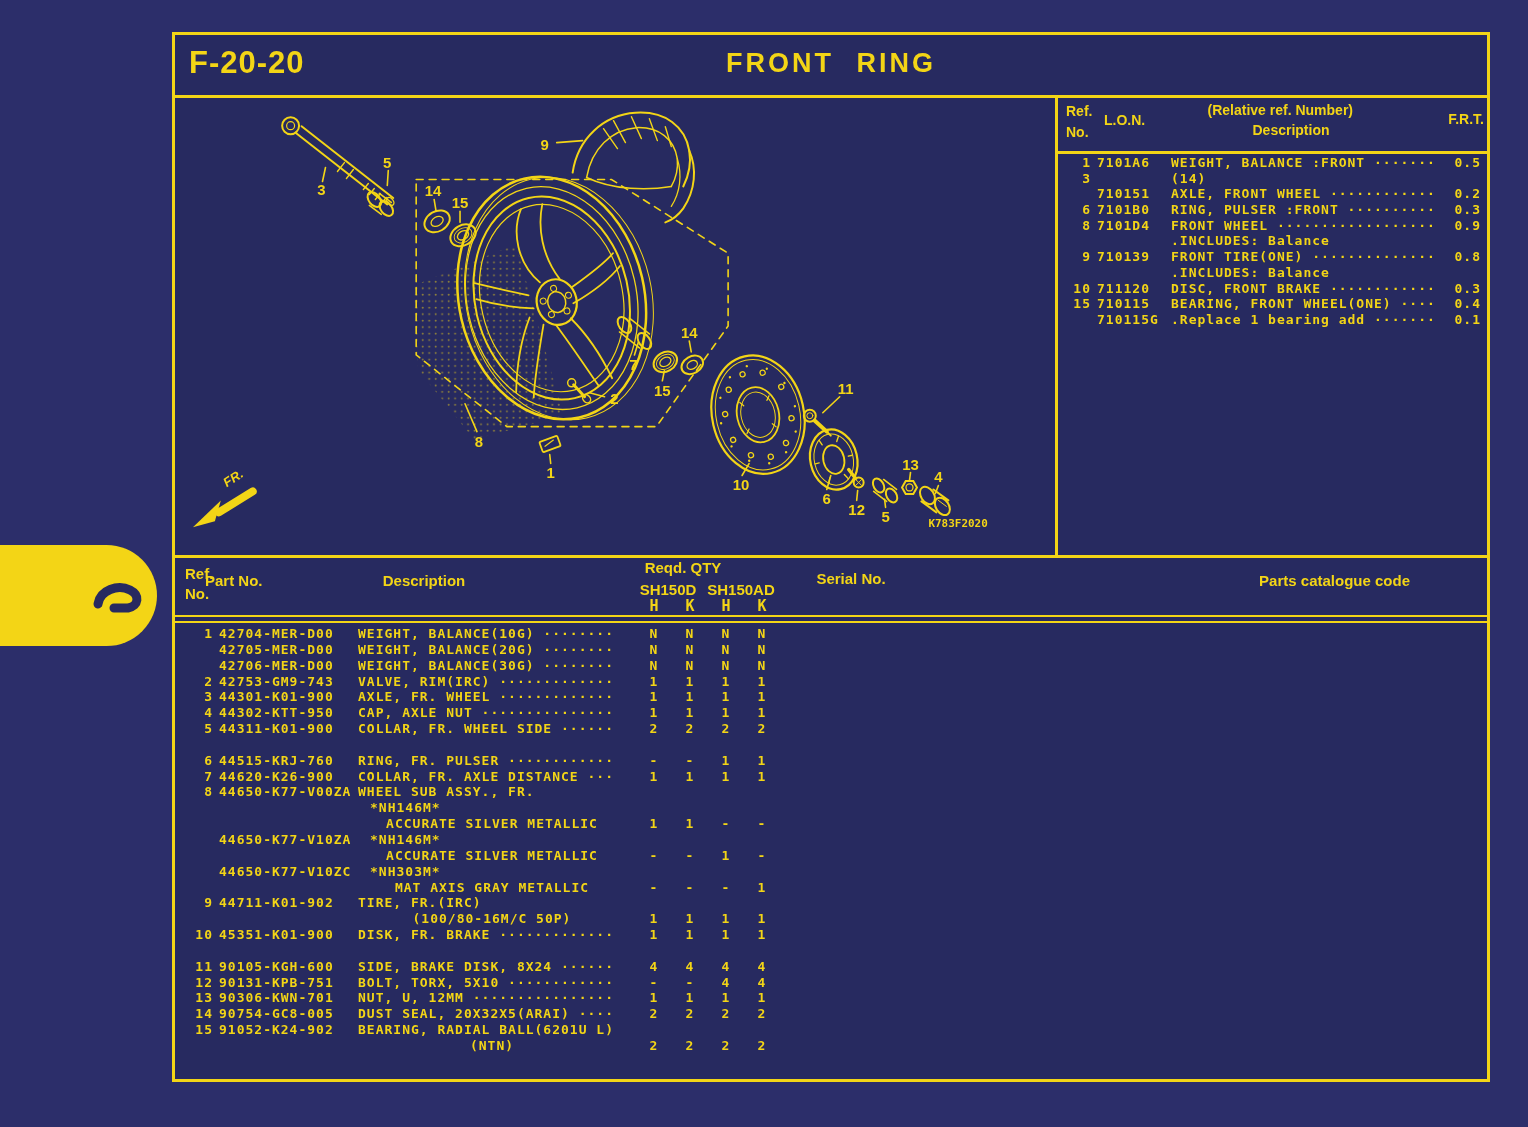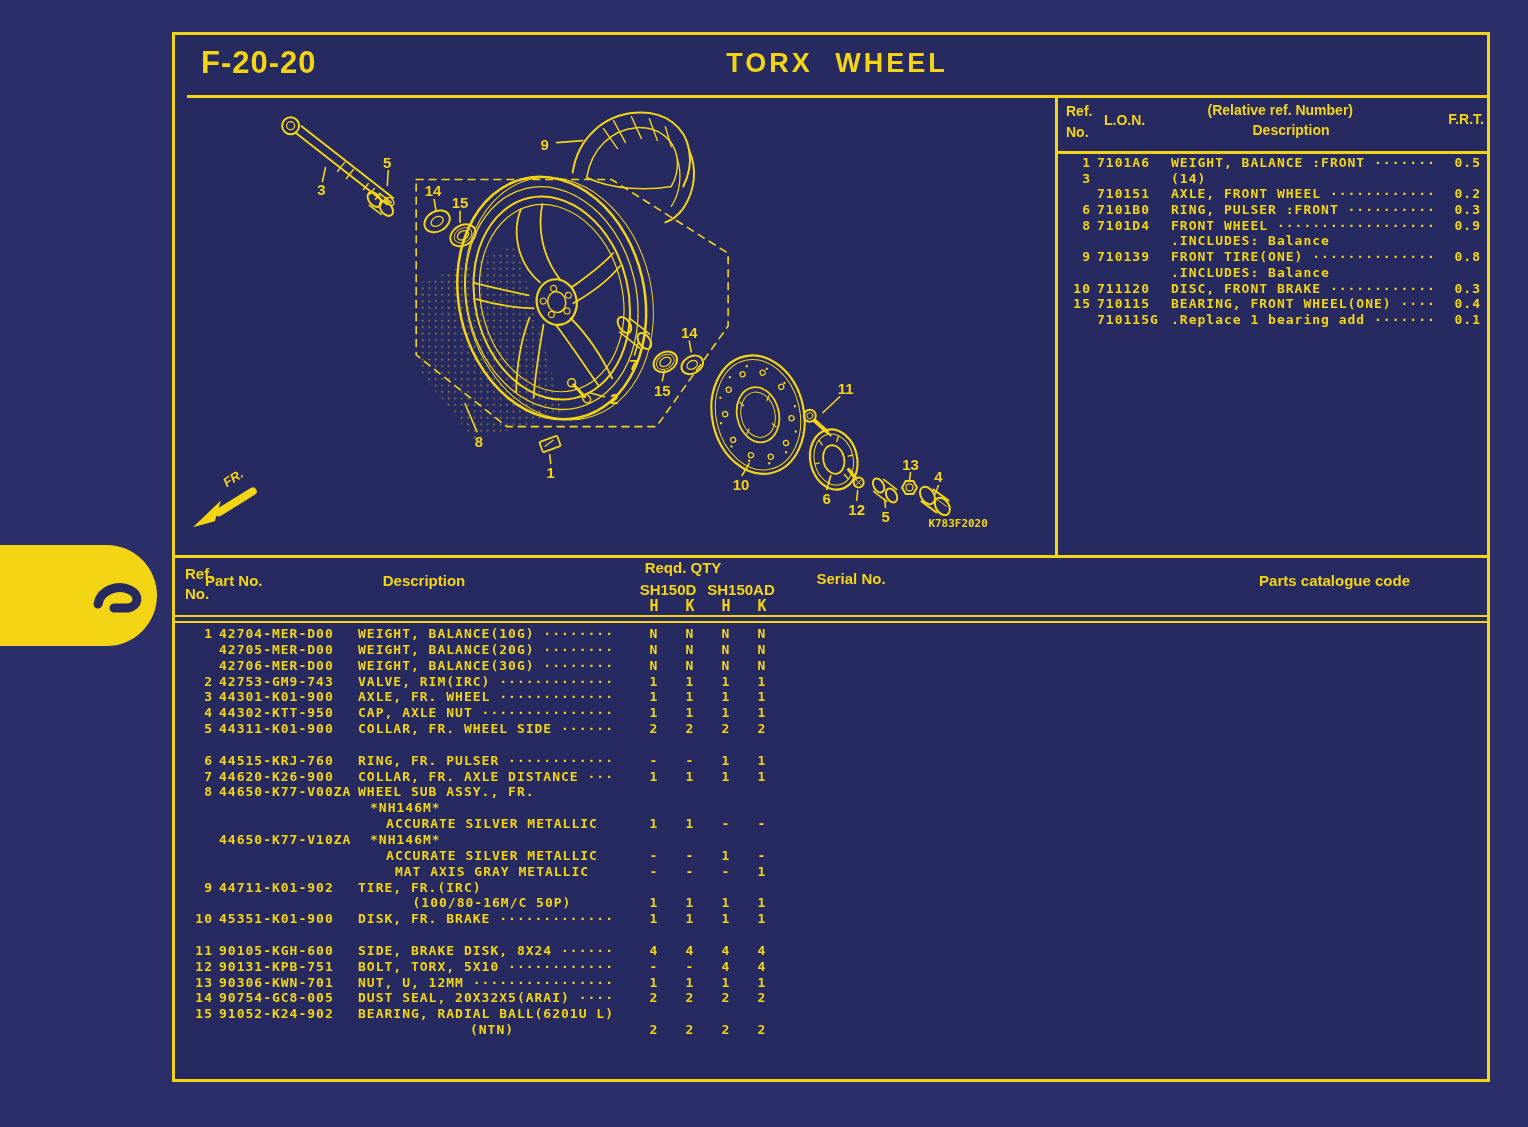--- a/index.html
+++ b/index.html
@@ -1,20 +1,20 @@
 <!DOCTYPE html>
 <html><head>
 <meta charset="utf-8">
 <style>
   html,body{margin:0;padding:0;width:1528px;height:1127px;background:#2c2e6a;overflow:hidden;
     font-family:"Liberation Sans", sans-serif;}
   .frame{position:absolute;left:172px;top:32px;width:1318px;height:1050px;box-sizing:border-box;
     border:3px solid #f3d516;background:#272a60;}
   
-  .titlebar{position:relative;height:60px;border-bottom:3px solid #f3d516;margin-left:12px;}
+  .titlebar{position:relative;height:60px;border-bottom:3px solid #f3d516;}
   .page-code{position:absolute;left:14px;top:10px;font-size:31px;font-weight:bold;color:#f3d516;letter-spacing:1px;}
   .page-title{position:absolute;left:0;right:0;top:13px;text-align:center;font-size:27px;font-weight:bold;
     color:#f3d516;letter-spacing:3px;word-spacing:12px;}
   
   .content{position:relative;height:457px;border-bottom:3px solid #f3d516;}
   .diagram{position:absolute;left:0;top:0;width:880px;height:457px;}
   .refpane{position:absolute;left:880px;top:0;bottom:0;right:0;border-left:3px solid #f3d516;}
   .refhead{position:relative;height:53px;border-bottom:3px solid #f3d516;font-weight:bold;color:#f3d516;}
   .refhead span{position:absolute;font-size:14px;}
   .rh-ref{left:8px;top:5px}.rh-no{left:8px;top:26px}.rh-lon{left:46px;top:14px;font-size:15px}
@@ -69,21 +69,21 @@
 <div class="tab">
   <svg width="157" height="101">
     <path d="M98,604 m0,-545 M98,59 C100,45 118,39 130,45 C140,50 139,61 128,63 L114,63" fill="none" stroke="#272a60" stroke-width="9" stroke-linecap="round"></path>
   </svg>
 </div>
 
 <div class="frame">
 
   <div class="titlebar">
     <span class="page-code">F-20-20</span>
-    <span class="page-title">TORX WHEEL</span>
+    <span class="page-title">FRONT RING</span>
   </div>
 
   <div class="content">
 
     <div class="diagram">
       <svg width="880" height="457" viewBox="0 0 883 457">
         <defs>
           <pattern id="dotp" width="6.5" height="6.5" patternUnits="userSpaceOnUse">
             <circle cx="1.6" cy="1.6" r="1" fill="#f3d516"></circle>
           </pattern>
@@ -350,20 +350,21 @@
       <div class="prow"><span class="p-ref">4</span><span class="p-part">44302-KTT-950</span><span class="p-desc">CAP, AXLE NUT ···············</span><span class="p-q q0">1</span><span class="p-q q1">1</span><span class="p-q q2">1</span><span class="p-q q3">1</span></div>
       <div class="prow"><span class="p-ref">5</span><span class="p-part">44311-K01-900</span><span class="p-desc">COLLAR, FR. WHEEL SIDE ······</span><span class="p-q q0">2</span><span class="p-q q1">2</span><span class="p-q q2">2</span><span class="p-q q3">2</span></div>
       <div class="prow"></div>
       <div class="prow"><span class="p-ref">6</span><span class="p-part">44515-KRJ-760</span><span class="p-desc">RING, FR. PULSER ············</span><span class="p-q q0">-</span><span class="p-q q1">-</span><span class="p-q q2">1</span><span class="p-q q3">1</span></div>
       <div class="prow"><span class="p-ref">7</span><span class="p-part">44620-K26-900</span><span class="p-desc">COLLAR, FR. AXLE DISTANCE ···</span><span class="p-q q0">1</span><span class="p-q q1">1</span><span class="p-q q2">1</span><span class="p-q q3">1</span></div>
       <div class="prow"><span class="p-ref">8</span><span class="p-part">44650-K77-V00ZA</span><span class="p-desc">WHEEL SUB ASSY., FR.</span></div>
       <div class="prow"><span class="p-ref"></span><span class="p-part"></span><span class="p-desc ind">*NH146M*</span></div>
       <div class="prow"><span class="p-ref"></span><span class="p-part"></span><span class="p-desc right">ACCURATE SILVER METALLIC</span><span class="p-q q0">1</span><span class="p-q q1">1</span><span class="p-q q2">-</span><span class="p-q q3">-</span></div>
       <div class="prow"><span class="p-ref"></span><span class="p-part">44650-K77-V10ZA</span><span class="p-desc ind">*NH146M*</span></div>
       <div class="prow"><span class="p-ref"></span><span class="p-part"></span><span class="p-desc right">ACCURATE SILVER METALLIC</span><span class="p-q q0">-</span><span class="p-q q1">-</span><span class="p-q q2">1</span><span class="p-q q3">-</span></div>
+      <div class="prow"><span class="p-ref"></span><span class="p-part">44650-K77-V10ZC</span><span class="p-desc ind">*NH303M*</span></div>
       <div class="prow"><span class="p-ref"></span><span class="p-part"></span><span class="p-desc right">MAT AXIS GRAY METALLIC</span><span class="p-q q0">-</span><span class="p-q q1">-</span><span class="p-q q2">-</span><span class="p-q q3">1</span></div>
       <div class="prow"><span class="p-ref">9</span><span class="p-part">44711-K01-902</span><span class="p-desc">TIRE, FR.(IRC)</span></div>
       <div class="prow"><span class="p-ref"></span><span class="p-part"></span><span class="p-desc right">(100/80-16M/C 50P)</span><span class="p-q q0">1</span><span class="p-q q1">1</span><span class="p-q q2">1</span><span class="p-q q3">1</span></div>
       <div class="prow"><span class="p-ref">10</span><span class="p-part">45351-K01-900</span><span class="p-desc">DISK, FR. BRAKE ·············</span><span class="p-q q0">1</span><span class="p-q q1">1</span><span class="p-q q2">1</span><span class="p-q q3">1</span></div>
       <div class="prow"></div>
       <div class="prow"><span class="p-ref">11</span><span class="p-part">90105-KGH-600</span><span class="p-desc">SIDE, BRAKE DISK, 8X24 ······</span><span class="p-q q0">4</span><span class="p-q q1">4</span><span class="p-q q2">4</span><span class="p-q q3">4</span></div>
       <div class="prow"><span class="p-ref">12</span><span class="p-part">90131-KPB-751</span><span class="p-desc">BOLT, TORX, 5X10 ············</span><span class="p-q q0">-</span><span class="p-q q1">-</span><span class="p-q q2">4</span><span class="p-q q3">4</span></div>
       <div class="prow"><span class="p-ref">13</span><span class="p-part">90306-KWN-701</span><span class="p-desc">NUT, U, 12MM ················</span><span class="p-q q0">1</span><span class="p-q q1">1</span><span class="p-q q2">1</span><span class="p-q q3">1</span></div>
       <div class="prow"><span class="p-ref">14</span><span class="p-part">90754-GC8-005</span><span class="p-desc">DUST SEAL, 20X32X5(ARAI) ····</span><span class="p-q q0">2</span><span class="p-q q1">2</span><span class="p-q q2">2</span><span class="p-q q3">2</span></div>
       <div class="prow"><span class="p-ref">15</span><span class="p-part">91052-K24-902</span><span class="p-desc">BEARING, RADIAL BALL(6201U L)</span></div>

